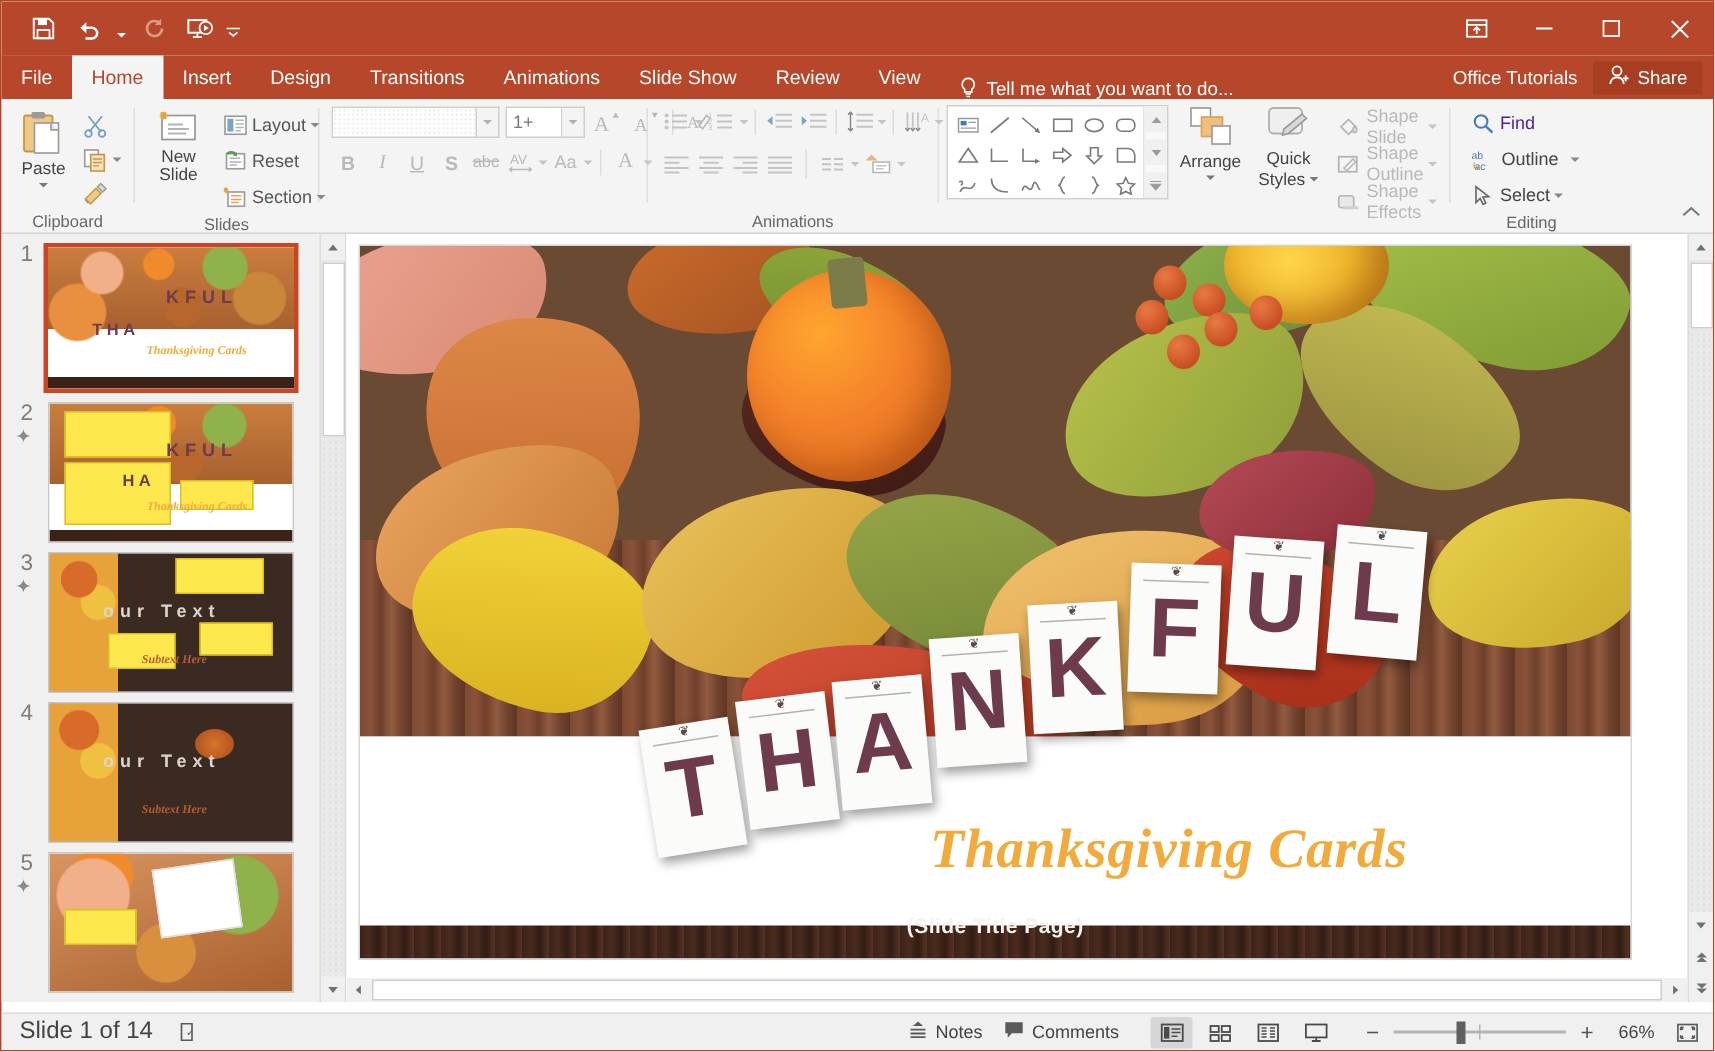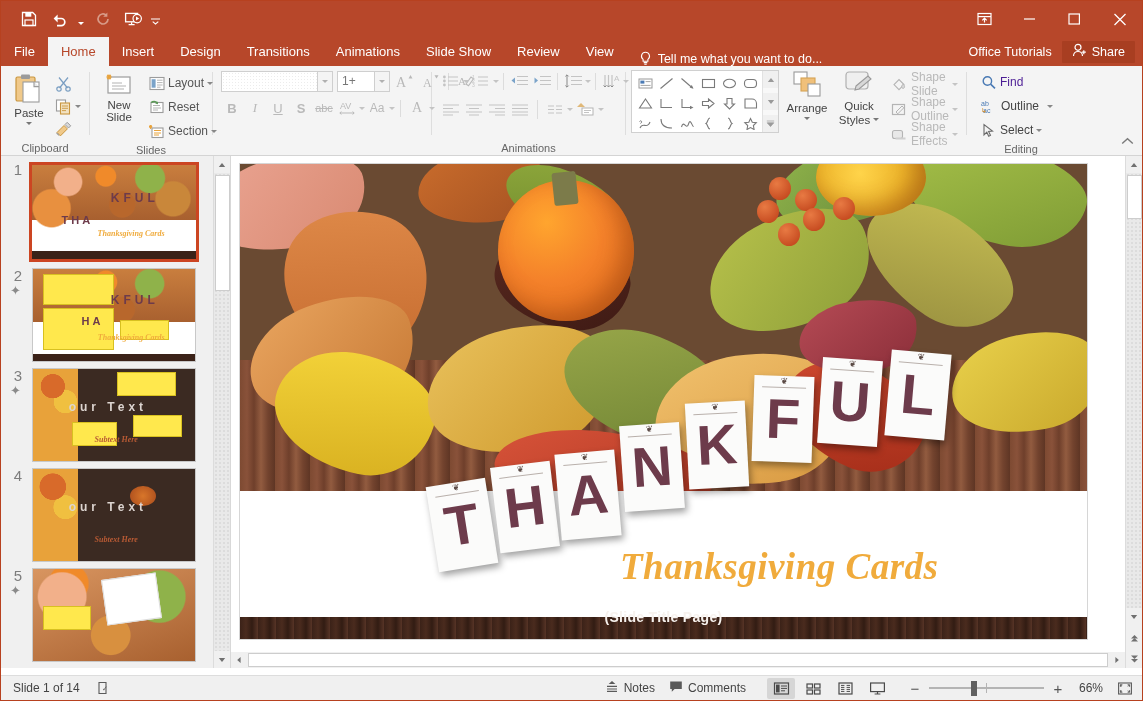--- a/index.html
+++ b/index.html
@@ -173,21 +173,21 @@
 
   .thumbscroll{ position:absolute; right:0; top:0; bottom:0; width:17px; background:#f0f0f0; border-left:1px solid #dcdcdc; }
 
   
   .status{
     position:absolute; left:0; right:0; bottom:0; height:25px; background:#f0f0f0;
     display:flex; align-items:center; border-top:1px solid #ddd;
   }
   .st-left{ display:flex; align-items:center; gap:12px; padding-left:12px; }
   .st-item{ font-size:12px; color:#444; display:flex; align-items:center; gap:5px; cursor:pointer; padding:2px 5px; border-radius:2px;}
-  .st-static{ font-size:12px; color:#444; }
+  .st-static{ font-size:16px; color:#444; }
   .viewbtn{ width:28px;height:21px;display:flex;align-items:center;justify-content:center;cursor:pointer;border-radius:2px;}
   .viewbtn.active{ background:#d6d6d6; }
   .zoomminus,.zoomplus{ width:20px;height:20px;display:flex;align-items:center;justify-content:center;cursor:pointer;font-size:15px;color:#555;}
   .zoomtrack{ width:115px;height:20px;position:relative; cursor:pointer;}
   .zoomline{ position:absolute; left:0; right:0; top:9px; height:2px; background:#b4b4b4;}
   .zoomtick{ position:absolute; left:57px; top:5px; width:1px;height:10px;background:#b4b4b4;}
   .zoomhandle{ position:absolute; left:42px; top:3px; width:6px;height:15px;background:#606060;}
   .zoomval{ font-size:12px;color:#444;width:38px;text-align:center;cursor:pointer;}
   .fitbtn{ width:22px;height:20px;display:flex;align-items:center;justify-content:center;cursor:pointer;}
 </style>

